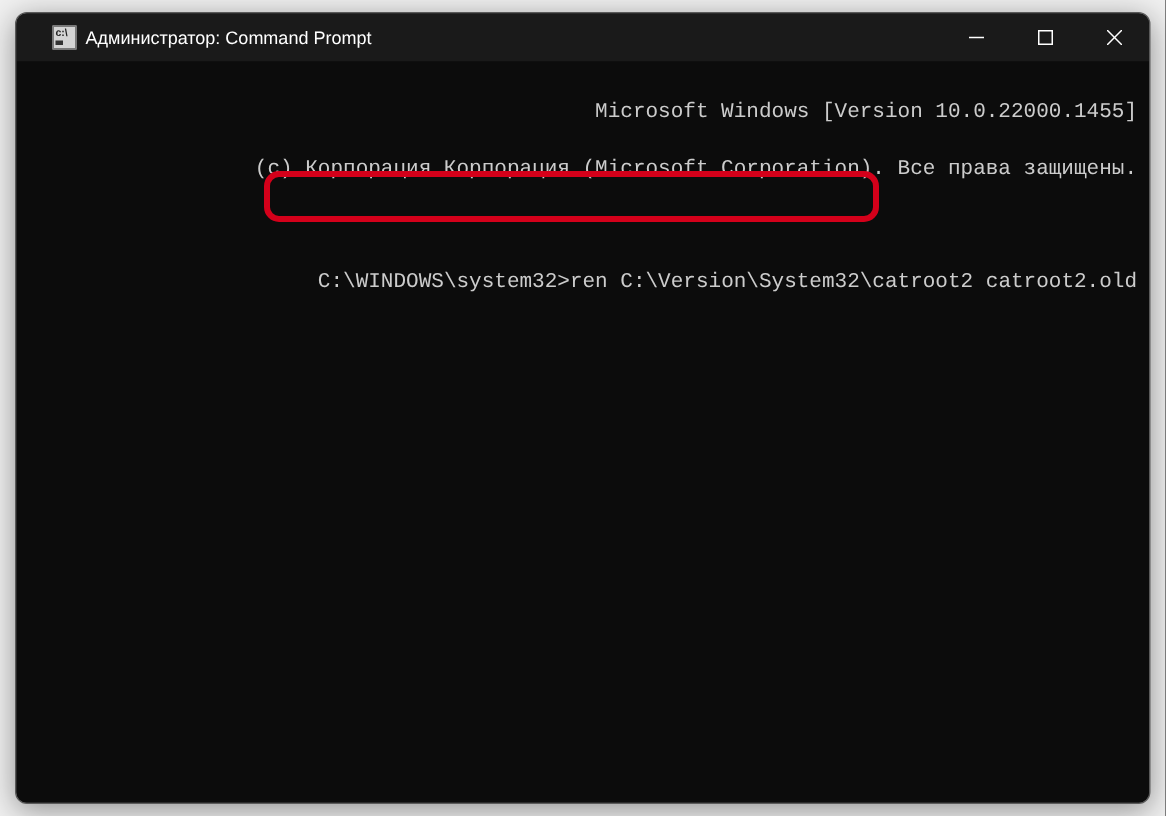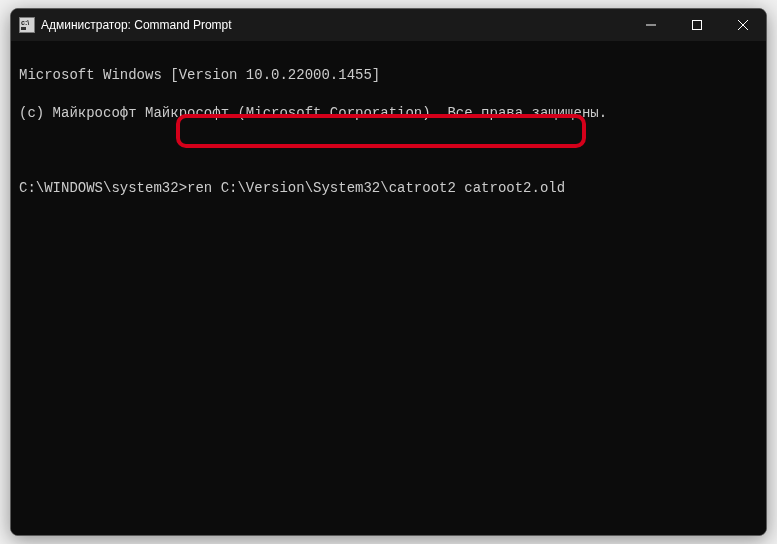--- a/index.html
+++ b/index.html
@@ -23,21 +23,21 @@
     box-shadow: 0 4px 20px rgba(0,0,0,0.4);
     display: flex;
     flex-direction: column;
     overflow: hidden;
   }
   .titlebar {
     height: 32px;
     background: #1a1a1a;
     display: flex;
     align-items: center;
-    padding-left: 8px;
+    padding-left: 24px;
     flex-shrink: 0;
   }
   .titlebar-icon {
     width: 16px;
     height: 16px;
     background: #d4d4d4;
     border: 1px solid #7a7a7a;
     position: relative;
     margin-right: 6px;
     flex-shrink: 0;
@@ -78,27 +78,28 @@
     display: flex;
     align-items: center;
     justify-content: center;
     color: #ffffff;
   }
   .win-ctrl svg { width: 10px; height: 10px; stroke: #fff; stroke-width: 1; fill: none; }
   .terminal {
     flex: 1;
     background: #0c0c0c;
     color: #cccccc;
-    padding: 6px 20px 8px 8px;
+    padding: 6px 8px 8px 8px;
     font-size: 14px;
     line-height: 1.35;
     white-space: pre;
     overflow: hidden;
     font-family: Consolas, "Courier New", monospace;
     position: relative;
+    text-align: right;
   }
   .line { display: block; }
   .highlight-box {
     position: absolute;
     border: 4px solid #d4001a;
     border-radius: 10px;
     pointer-events: none;
   }
 </style>
 </head>
@@ -122,20 +123,20 @@
       <div class="win-ctrl">
         <svg viewBox="0 0 10 10">
             <line x1="0" y1="0" x2="10" y2="10"></line>
             <line x1="10" y1="0" x2="0" y2="10"></line>
           </svg>
       </div>
     </div>
   </div>
   <div class="terminal">
 <span class="line">Microsoft Windows [Version 10.0.22000.1455]</span>
-<span class="line">(c) Майкрософт Майкрософт (Microsoft Corporation). Все права защищены.</span>
+<span class="line">(c) Корпорация Корпорация (Microsoft Corporation). Все права защищены.</span>
 <span class="line"></span>
 <span class="line"></span>
 <span class="line"><span>C:\WINDOWS\system32&gt;</span><span>ren C:\Version\System32\catroot2 catroot2.old</span></span>
   </div>
 </div>
 
 <div class="highlight-box" style="left: 176px; top: 114px; width: 410px; height: 34px;"></div>
 
 </body></html>

